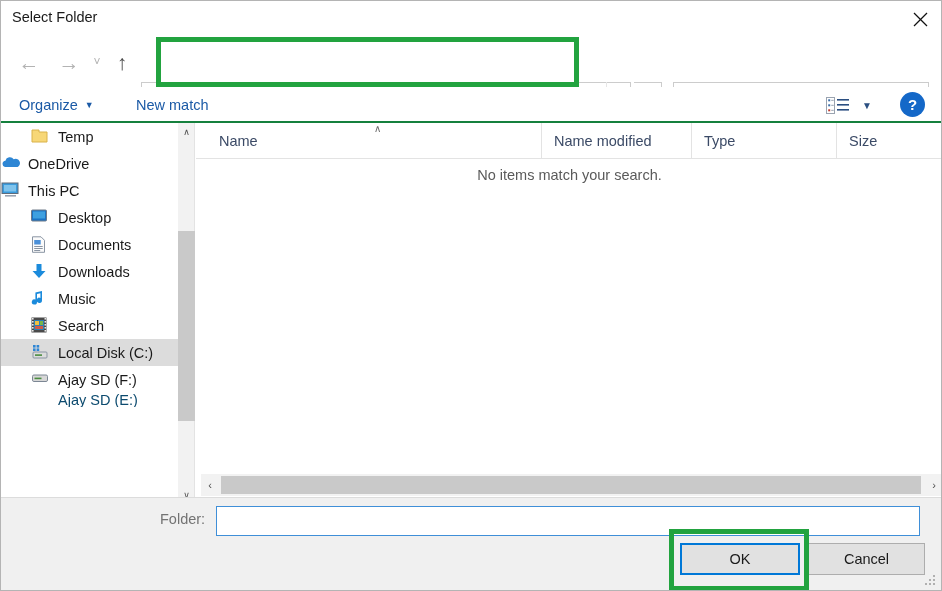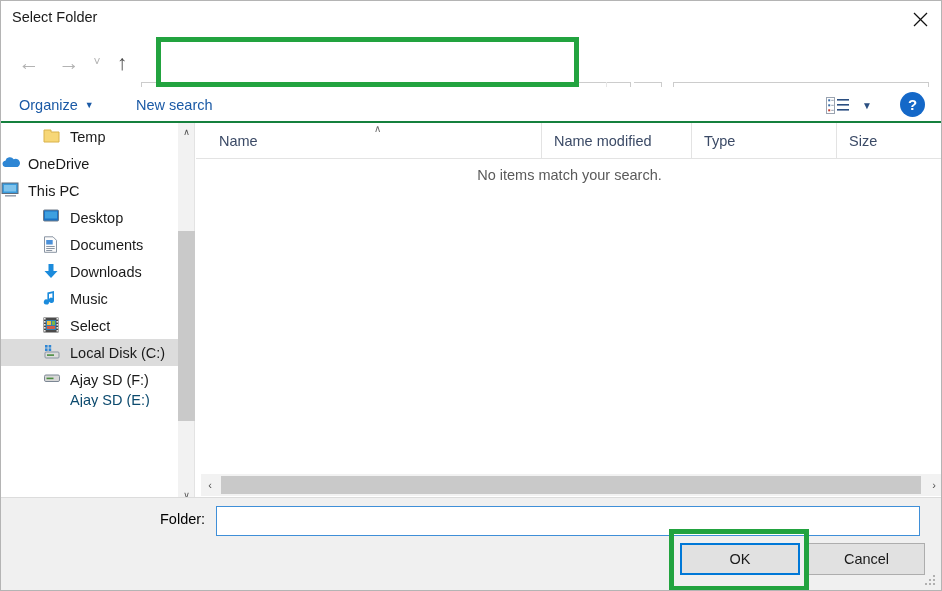--- a/index.html
+++ b/index.html
@@ -144,21 +144,21 @@
 
   #navpane {
     position: absolute; left: 0; top: 0; width: 177px; height: 380px;
     background: #ffffff; overflow: hidden;
   }
   .navitem {
     position: relative; height: 27px;
     display: flex; align-items: center;
     font-size: 14.5px; color: #1a1a1a;
   }
-  .navitem.indent { padding-left: 42px; }
+  .navitem.indent { padding-left: 30px; }
   .navitem.selected { background: #dcdcdc; }
   .navitem .ico {
     width: 20px; height: 18px; margin-right: 7px;
     position: relative; flex: 0 0 auto;
   }
   .navitem .lbl { white-space: nowrap; }
   .navitem.clipped { color: #0c4a6e; overflow: hidden; height: 14px; }
 
   #navscroll {
     position: absolute; left: 177px; top: 0; width: 17px; height: 380px;
@@ -221,21 +221,21 @@
     background: #c9c9c9;
   }
 
   
   #footer {
     position: absolute; left: 0; top: 496px; width: 942px; height: 95px;
     background: #f0f0f0; border-top: 1px solid #dcdcdc;
   }
   #folder-label {
     position: absolute; left: 159px; top: 13px;
-    font-size: 14.5px; color: #000000;
+    font-size: 14.5px; color: #737373;
   }
   #folder-input {
     position: absolute; left: 215px; top: 8px; width: 704px; height: 30px;
     border: 1px solid #3f8fd8; background: #ffffff; outline: none;
     padding-left: 7px;
     font-family: "Liberation Sans", sans-serif;
     font-size: 14.5px; color: #1a1a1a;
   }
   .dlgbtn {
     position: absolute; height: 32px;
@@ -325,21 +325,21 @@
       </span>
     </div>
   </div>
 
   <div id="cmdbar">
     <div class="cmd-item" id="cmd-organize">
       <span>Organize</span>
       <span class="caret">▼</span>
     </div>
     <div class="cmd-item" id="cmd-newfolder">
-      <span>New search</span>
+      <span>New match</span>
     </div>
 
     <div id="view-layout-btn">
       <svg width="24" height="17" viewBox="0 0 24 17">
         <rect x="0.5" y="0.5" width="8" height="16" fill="#fff" stroke="#9aa3b0" stroke-width="1"></rect>
         <rect x="2.2" y="2.3" width="2" height="2" fill="#3b6ea8"></rect>
         <rect x="2.2" y="7.3" width="2" height="2" fill="#3b6ea8"></rect>
         <rect x="2.2" y="12.3" width="2" height="2" fill="#c0392b"></rect>
         <rect x="5.2" y="2.8" width="2.5" height="1" fill="#9aa3b0"></rect>
         <rect x="5.2" y="7.8" width="2.5" height="1" fill="#9aa3b0"></rect>
@@ -448,21 +448,21 @@
                 <rect x="1" y="10" width="1.6" height="1.6"></rect>
               <rect x="1" y="13" width="1.6" height="1.6"></rect>
               <rect x="13.5" y="1" width="1.6" height="1.6"></rect>
                 <rect x="13.5" y="4" width="1.6" height="1.6"></rect>
               <rect x="13.5" y="7" width="1.6" height="1.6"></rect>
                 <rect x="13.5" y="10" width="1.6" height="1.6"></rect>
               <rect x="13.5" y="13" width="1.6" height="1.6"></rect>
             </g>
           </svg>
         </span>
-        <span class="lbl">Select</span>
+        <span class="lbl">Search</span>
       </div>
 
       <div class="navitem indent selected">
         <span class="ico">
           <svg width="19" height="16" viewBox="0 0 19 16">
             <rect x="2" y="8" width="14" height="6" rx="1" fill="#dcdcdc" stroke="#8a95a3" stroke-width="1"></rect>
             <rect x="4" y="10.3" width="7" height="1.6" fill="#4a8c3f"></rect>
             <g fill="#2f86d4">
               <rect x="2" y="1" width="2.6" height="2.6"></rect>
                 <rect x="5.6" y="1" width="2.6" height="2.6"></rect>

